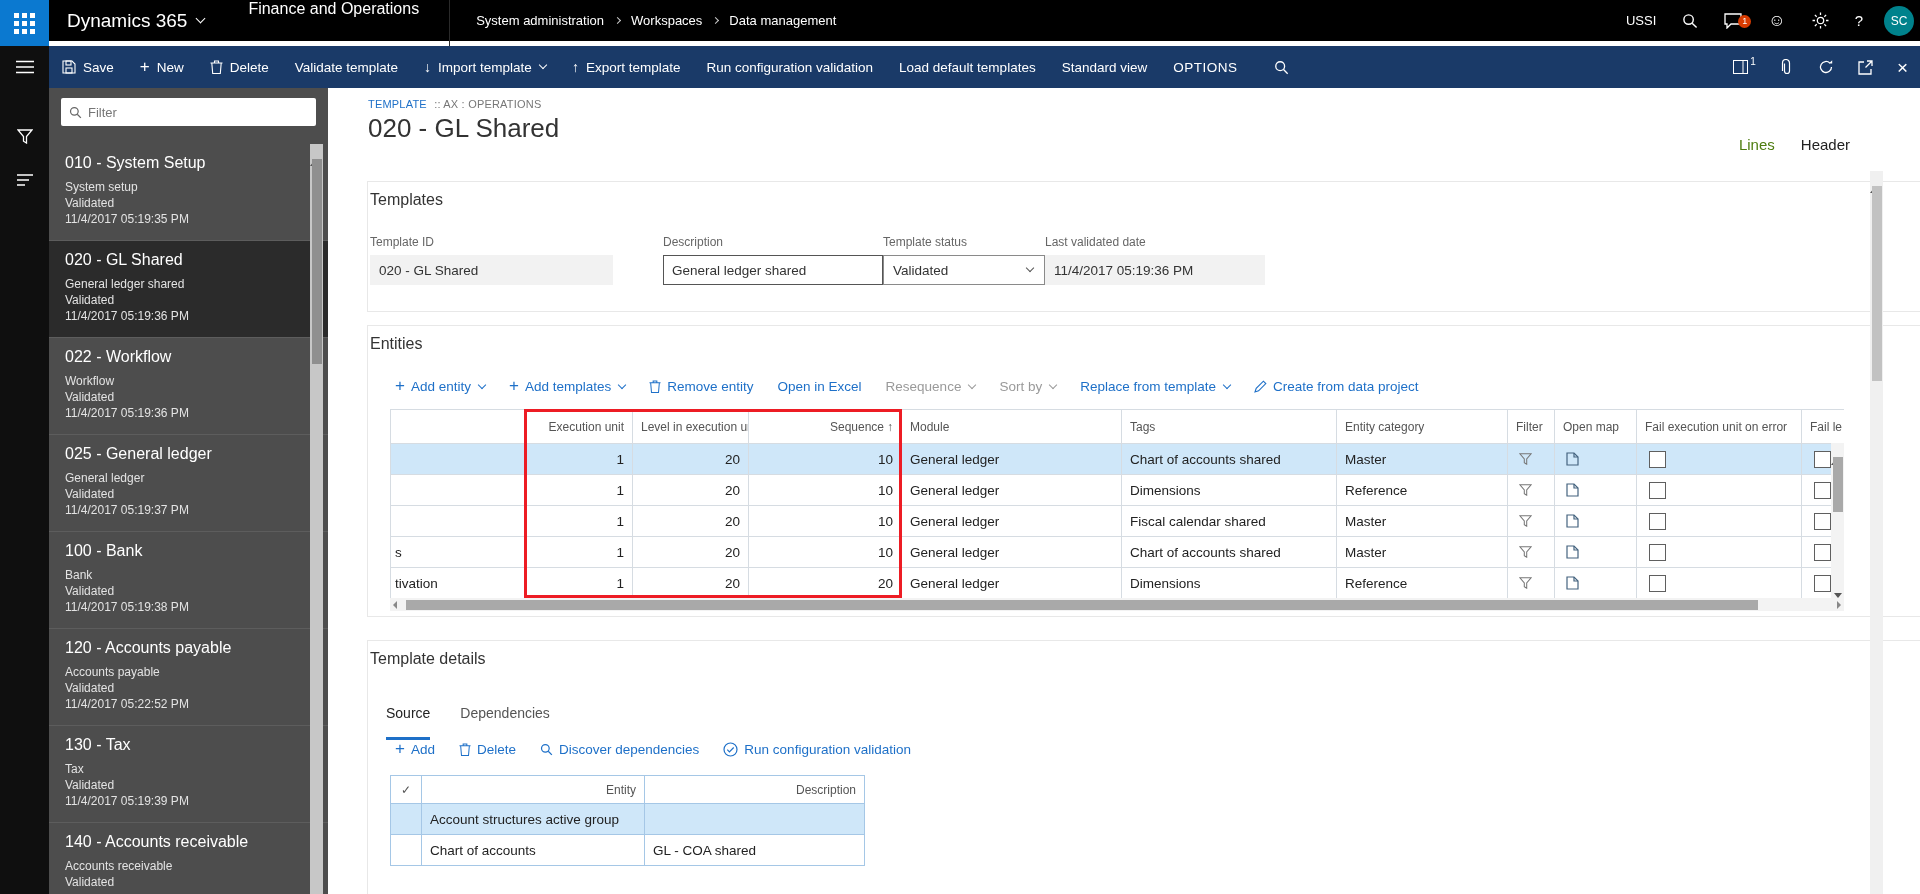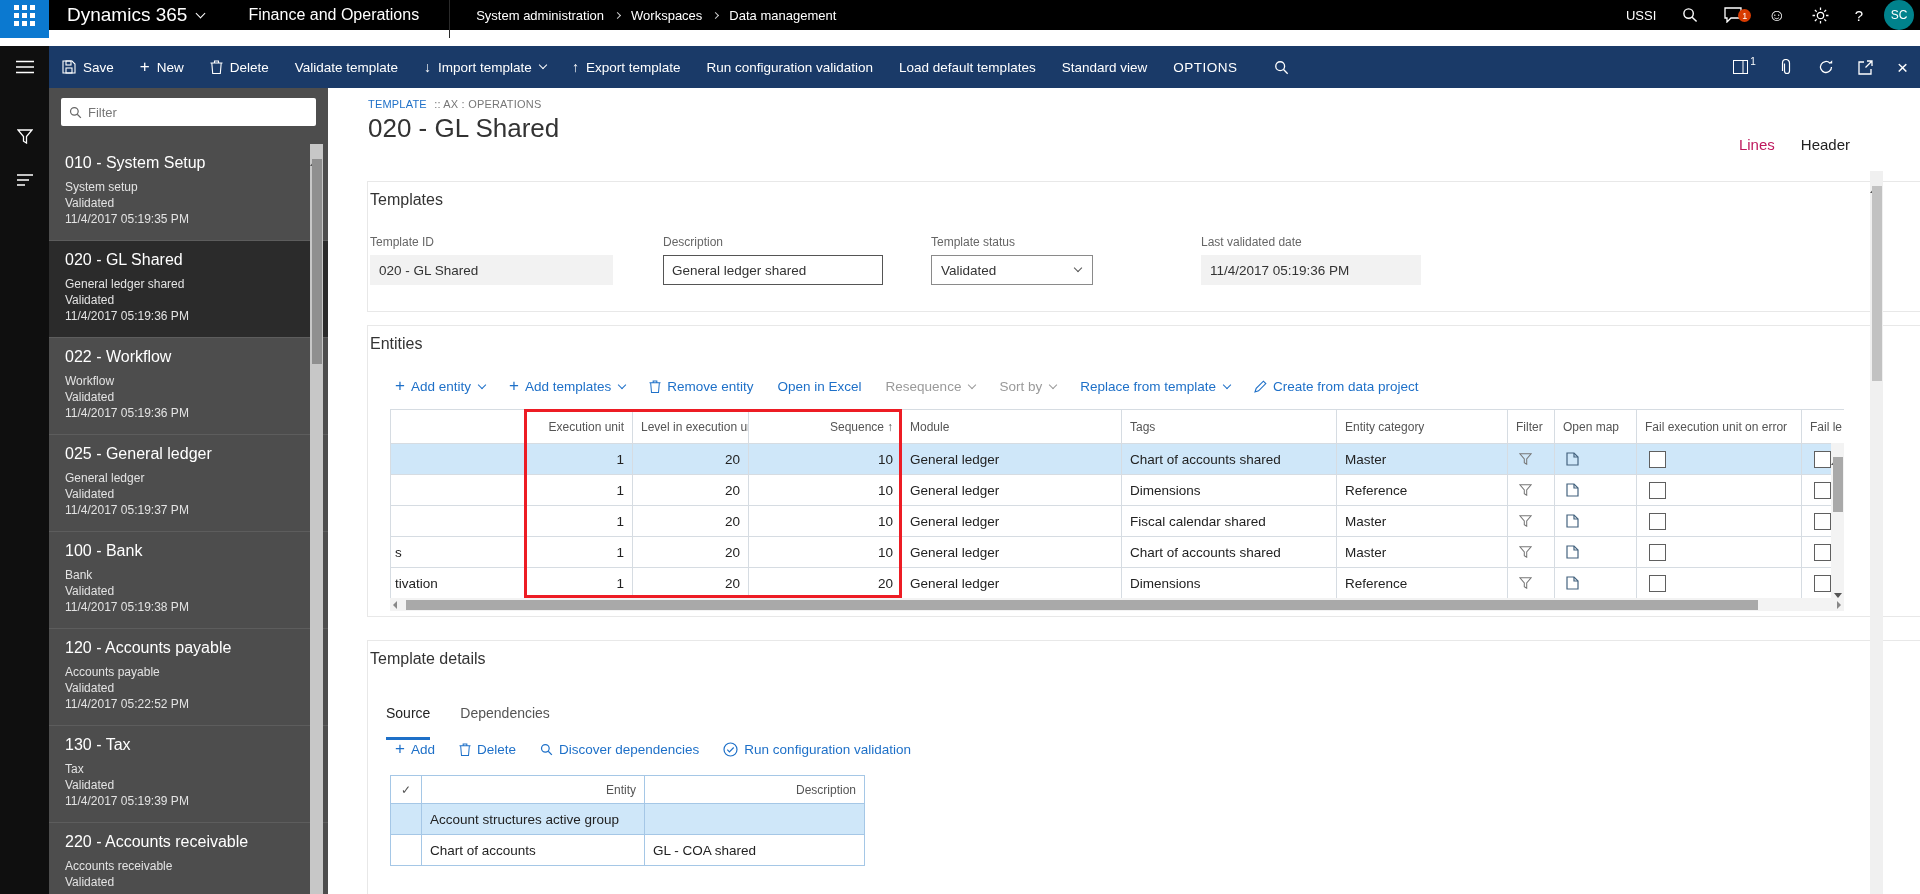--- a/index.html
+++ b/index.html
@@ -9,21 +9,21 @@
 
   
   .chev{display:inline-block;width:7px;height:7px;border-right:1.4px solid currentColor;border-bottom:1.4px solid currentColor}
   .chev.down{transform:rotate(45deg);margin-top:-4px}
   .chev.right{transform:rotate(-45deg)}
   .chev.up{transform:rotate(-135deg);margin-top:3px}
   .tri-up{width:0;height:0;border-left:4px solid transparent;border-right:4px solid transparent;border-bottom:5px solid #555;margin:4px auto 0}
   .tri-down{width:0;height:0;border-left:4px solid transparent;border-right:4px solid transparent;border-top:5px solid #555;margin:4px auto 0}
 
   
-  .topbar{position:absolute;top:0;left:0;width:1920px;height:30px;background:#000;display:flex;align-items:center;color:#fff;z-index:6}
+  .topbar{position:absolute;top:0;left:0;width:1920px;height:41px;background:#000;display:flex;color:#fff;z-index:6}
   .waffle{width:49px;height:46px;background:#0b79d0;display:flex;align-items:center;justify-content:center;flex:none;cursor:pointer}
   .product{margin-left:18px;font-size:19px;display:flex;align-items:center;gap:10px;cursor:pointer;white-space:nowrap}
   .appname{margin-left:44px;font-size:16px;cursor:pointer;white-space:nowrap}
   .tb-divider{width:1px;height:46px;background:#2a2a2a;margin-left:30px}
   .breadcrumb{margin-left:26px;display:flex;align-items:center;gap:11px;font-size:13px;white-space:nowrap}
   .breadcrumb .chev{width:5px;height:5px;color:#ccc}
   .topbar-right{margin-left:auto;display:flex;align-items:center;margin-right:6px}
   .topbar-right>*{padding:0 13px;display:flex;align-items:center;cursor:pointer}
   .company{font-size:13px}
   .chat{position:relative}
@@ -64,40 +64,40 @@
   .sb-scroll{position:absolute;top:56px;right:5px;width:13px;bottom:0;background:#c7c7c7;z-index:2}
   .sb-scroll-thumb{position:absolute;top:15px;left:1.5px;width:10px;height:205px;background:#8f8f8f}
 
   
   .main{position:absolute;top:88px;left:328px;right:0;bottom:0;background:#fff;overflow:hidden}
   .caption{position:absolute;top:10px;left:40px;font-size:11px;letter-spacing:.2px;white-space:nowrap}
   .cap-blue{color:#1e70c8}
   .cap-gray{color:#777;margin-left:4px}
   .page-title{position:absolute;top:25px;left:40px;font-size:26px;font-weight:500;color:#333;white-space:nowrap}
   .view-tabs{position:absolute;top:48px;right:70px;display:flex;gap:26px;font-size:15px}
-  .vt-link{color:#be185d;cursor:pointer}
+  .vt-link{color:#4d7c0f;cursor:pointer}
   .vt-current{color:#222;cursor:pointer}
 
   .panel{position:absolute;left:39px;width:1618px;border:1px solid #e8e8e8;background:#fff}
   .panel-templates{top:93px;height:131px}
   .panel-entities{top:237px;height:292px}
   .panel-details{top:552px;height:342px;border-bottom:none}
   .sec-title{position:absolute;top:9px;left:2px;font-size:16px;color:#333}
   .collapse{position:absolute;top:15px;right:14px;color:#555;cursor:pointer}
 
   
   .fields{position:absolute;top:53px;left:2px;display:flex}
   .field label{display:block;font-size:12px;color:#666;margin-bottom:6px;white-space:nowrap}
   .fval{height:30px;font-size:13.5px;color:#333;display:flex;align-items:center;padding:0 9px;white-space:nowrap;overflow:hidden}
   .fval.readonly{background:#f2f2f2}
   input.fval{border:1px solid #555;display:block;width:100%;padding:0 8px;font-family:inherit}
   .fval.select{border:1px solid #8a8a8a;justify-content:space-between;cursor:pointer}
   .fval.select .chev{width:6px;height:6px;color:#555;margin-right:2px}
   .w243{width:243px}.w220{width:220px}.w162{width:162px}
-  .ml50{margin-left:50px}.ml48{margin-left:48px}.ml108{margin-left:108px}
+  .ml50{margin-left:50px}.ml48{}.ml108{}
 
   
   .gtoolbar{position:absolute;display:flex;align-items:center;gap:24px;font-size:13.5px;white-space:nowrap}
   .panel-entities .gtoolbar{top:53px;left:27px}
   .panel-details .gtoolbar{top:101px;left:27px}
   .tool{display:flex;align-items:center;gap:6px;color:#1e70c8;cursor:pointer}
   .tool.disabled{color:#9a9a9a;cursor:default}
   .tool .chev{width:6px;height:6px;margin-left:2px}
   .tplus{font-size:17px;line-height:1;margin-top:-2px}
 
@@ -343,21 +343,21 @@
       <div class="sb-meta">Validated</div>
       <div class="sb-meta">11/4/2017 05:22:52 PM</div>
     </div>
     <div class="sb-item">
       <div class="sb-title">130 - Tax</div>
       <div class="sb-meta">Tax</div>
       <div class="sb-meta">Validated</div>
       <div class="sb-meta">11/4/2017 05:19:39 PM</div>
     </div>
     <div class="sb-item">
-      <div class="sb-title">220 - Accounts receivable</div>
+      <div class="sb-title">140 - Accounts receivable</div>
       <div class="sb-meta">Accounts receivable</div>
       <div class="sb-meta">Validated</div>
       <div class="sb-meta"></div>
     </div>
   </div>
   <div class="sb-scroll">
     <span class="tri-up"></span>
     <div class="sb-scroll-thumb"></div>
   </div>
 </aside>

